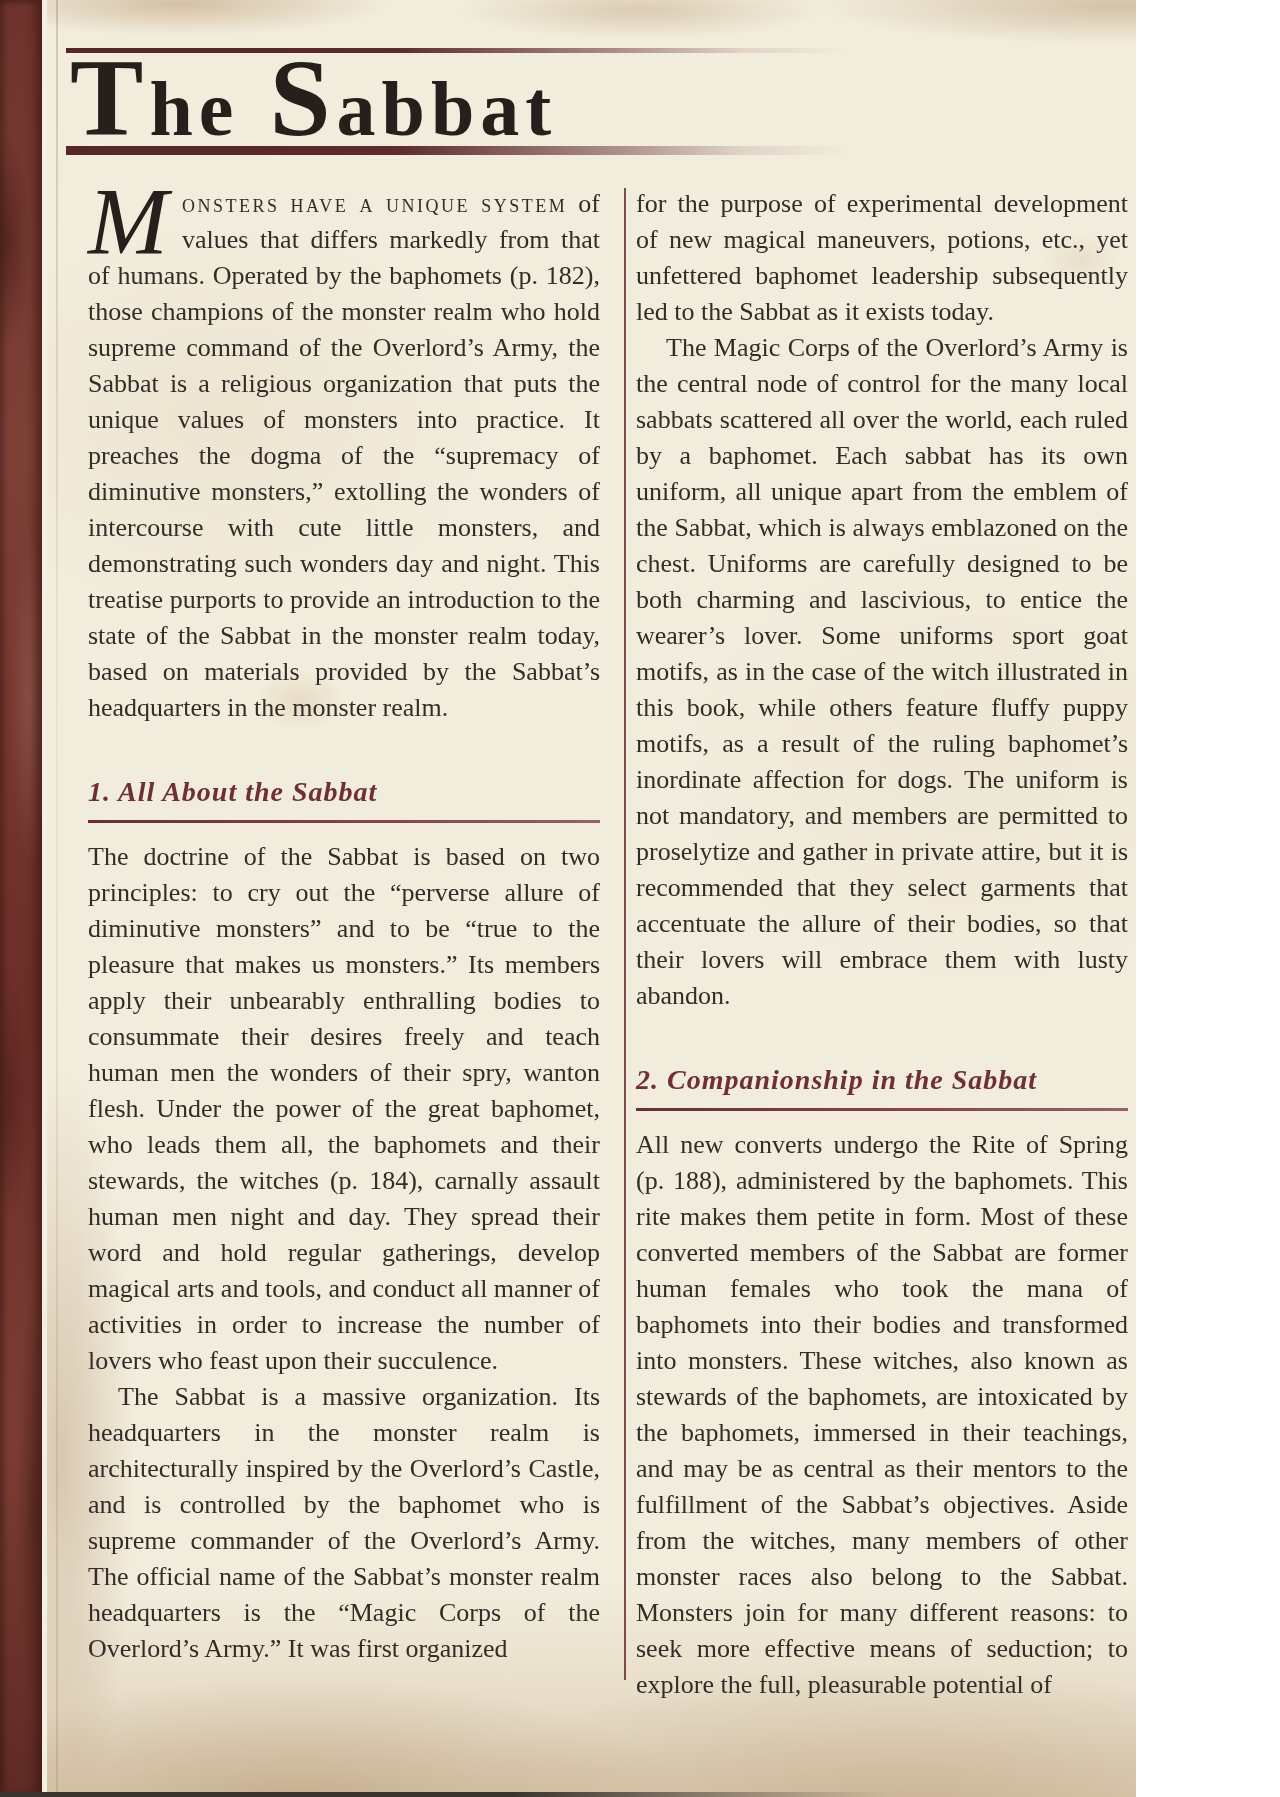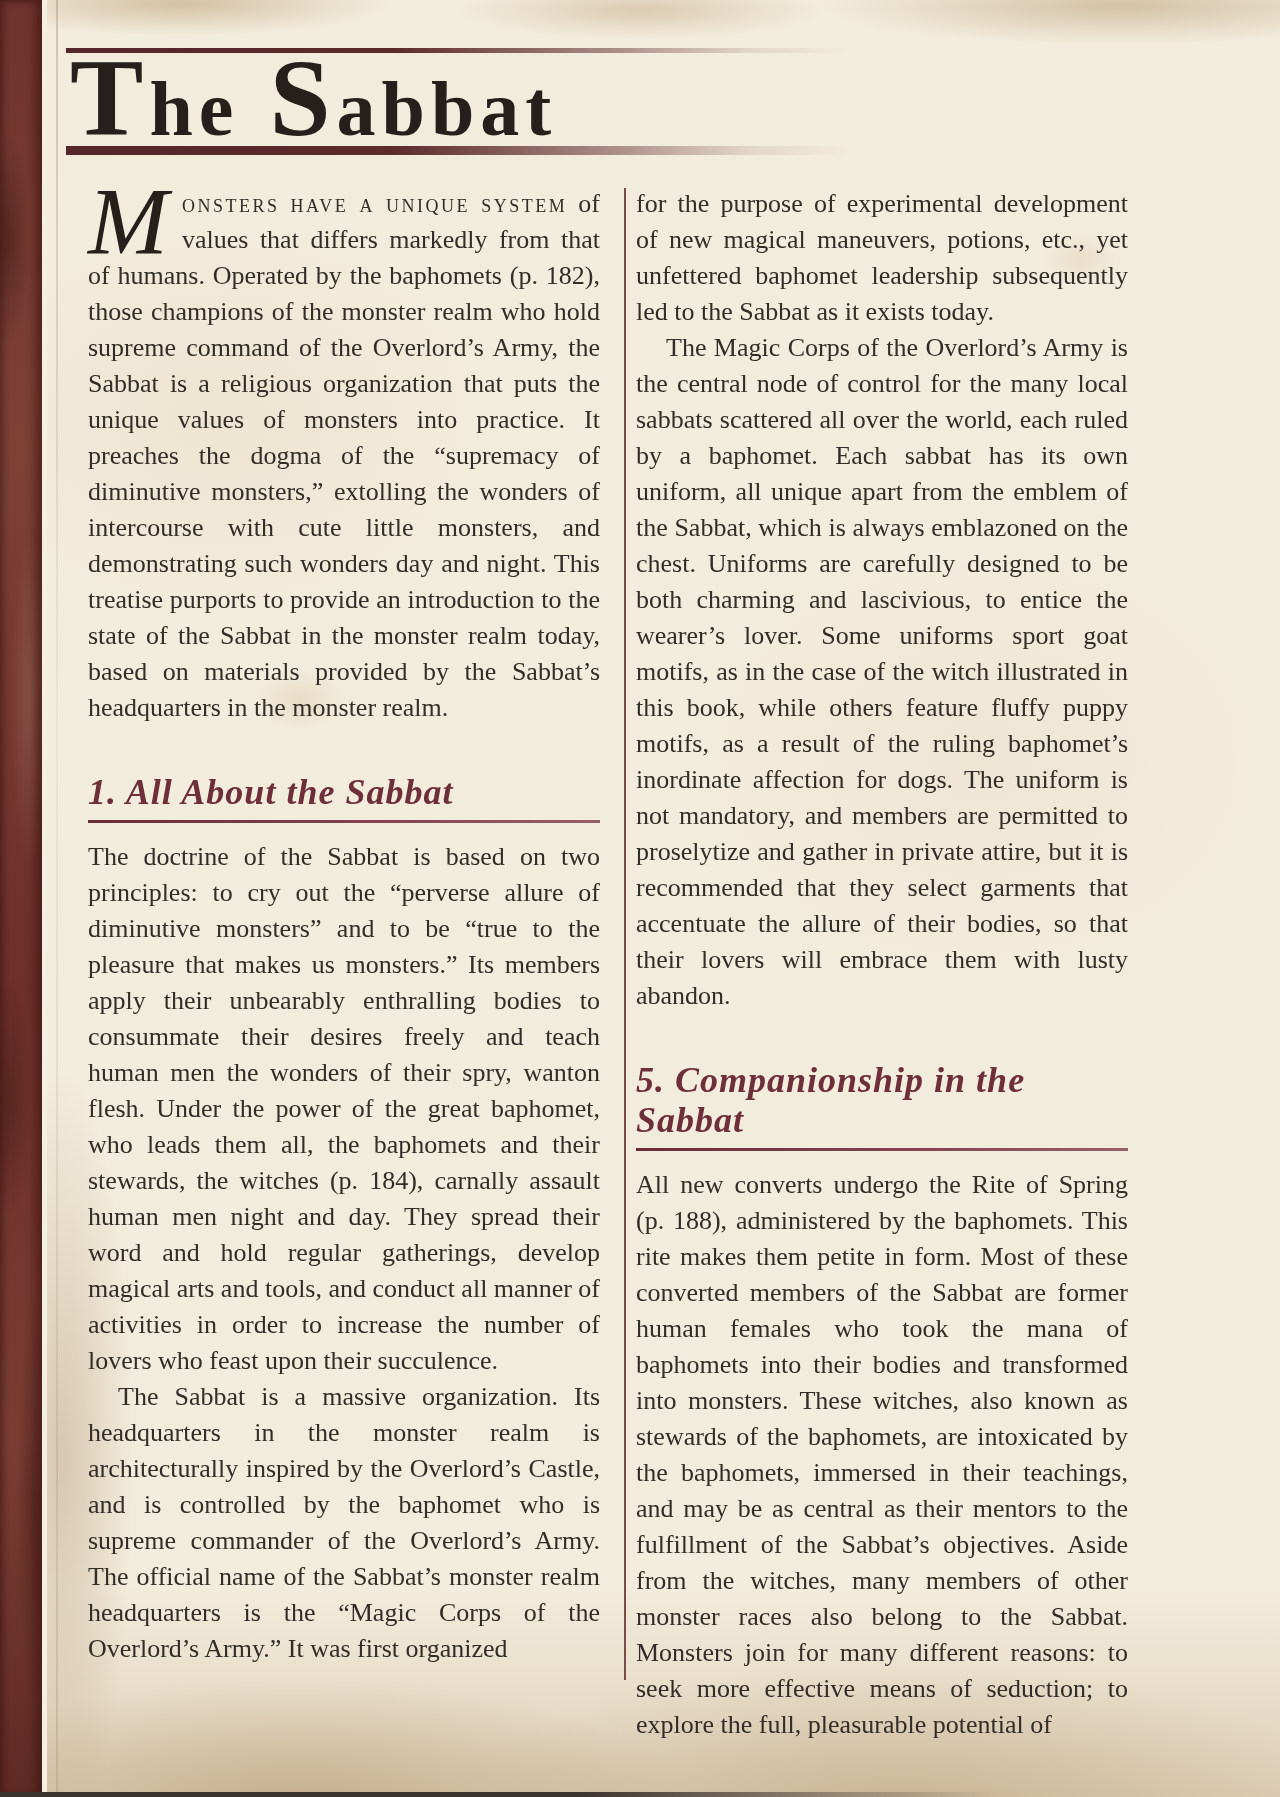--- a/index.html
+++ b/index.html
@@ -2,21 +2,21 @@
 <html><head>
 <meta charset="utf-8">
 <style>
   html, body { margin: 0; padding: 0; }
   body {
     width: 1280px; height: 1797px;
     font-family: "Liberation Serif", "DejaVu Serif", serif;
   }
   .page {
     position: relative;
-    width: 1280px; height: 1797px;
+    width: 1136px; height: 1797px;
     overflow: hidden;
     background-color: #f2ecdc;
     background-image:
       
       radial-gradient(ellipse 300px 45px at 180px 4px,  rgba(188,157,118,0.55), rgba(188,157,118,0) 70%),
       radial-gradient(ellipse 260px 42px at 640px 10px, rgba(188,157,118,0.42), rgba(188,157,118,0) 70%),
       radial-gradient(ellipse 430px 55px at 1120px 6px, rgba(180,148,108,0.48), rgba(180,148,108,0) 70%),
       
       radial-gradient(ellipse 380px 280px at 220px 420px,  rgba(213,188,150,0.16), rgba(213,188,150,0) 70%),
       radial-gradient(ellipse 420px 320px at 980px 760px,  rgba(213,188,150,0.12), rgba(213,188,150,0) 70%),
@@ -82,21 +82,21 @@
     text-align: justify; color: #322d28;
   }
   p.indented { text-indent: 30px; }
   .dropcap {
     float: left; font-style: italic; color: #25201c;
     font-size: 96px; line-height: 72px; padding: 0 14px 0 0;
   }
   .smallcaps { font-variant: small-caps; letter-spacing: 2.5px; }
   .section-heading { margin-top: 46px; margin-bottom: 16px; }
   .heading-text {
-    font-size: 36px; line-height: 40px;
+    font-size: 28px; line-height: 40px;
     font-style: italic; font-weight: 700;
     color: #6e2e3a; letter-spacing: 1px;
   }
   .heading-rule {
     height: 3px; margin-top: 8px;
     background: linear-gradient(to right, #6a2d37, #86454e 60%, #96606a);
   }
 </style>
 </head>
 <body>
@@ -112,18 +112,18 @@
   <div class="col col-left" id="col-left">
       <p class="body-para"><span class="dropcap">M</span><span class="smallcaps">onsters have a unique system </span>of values that differs markedly from that of humans. Operated by the baphomets (p. 182), those champions of the monster realm who hold supreme command of the Overlord’s Army, the Sabbat is a religious organization that puts the unique values of monsters into practice. It preaches the dogma of the “supremacy of diminutive monsters,” extolling the wonders of intercourse with cute little monsters, and demonstrating such wonders day and night. This treatise purports to provide an introduction to the state of the Sabbat in the monster realm today, based on materials provided by the Sabbat’s headquarters in the monster realm.</p>
       <div class="section-heading"><span class="heading-text">1. All About the Sabbat</span><div class="heading-rule"></div></div>
       <p class="body-para">The doctrine of the Sabbat is based on two principles: to cry out the “perverse allure of diminutive monsters” and to be “true to the pleasure that makes us monsters.” Its members apply their unbearably enthralling bodies to consummate their desires freely and teach human men the wonders of their spry, wanton flesh. Under the power of the great baphomet, who leads them all, the baphomets and their stewards, the witches (p. 184), carnally assault human men night and day. They spread their word and hold regular gatherings, develop magical arts and tools, and conduct all manner of activities in order to increase the number of lovers who feast upon their succulence.</p>
       <p class="body-para indented">The Sabbat is a massive organization. Its headquarters in the monster realm is architecturally inspired by the Overlord’s Castle, and is controlled by the baphomet who is supreme commander of the Overlord’s Army. The official name of the Sabbat’s monster realm headquarters is the “Magic Corps of the Overlord’s Army.” It was first organized</p>
     </div>
   <div class="divider"></div>
   <div class="col col-right" id="col-right">
       <p class="body-para">for the purpose of experimental development of new magical maneuvers, potions, etc., yet unfettered baphomet leadership subsequently led to the Sabbat as it exists today.</p>
       <p class="body-para indented">The Magic Corps of the Overlord’s Army is the central node of control for the many local sabbats scattered all over the world, each ruled by a baphomet. Each sabbat has its own uniform, all unique apart from the emblem of the Sabbat, which is always emblazoned on the chest. Uniforms are carefully designed to be both charming and lascivious, to entice the wearer’s lover. Some uniforms sport goat motifs, as in the case of the witch illustrated in this book, while others feature fluffy puppy motifs, as a result of the ruling baphomet’s inordinate affection for dogs. The uniform is not mandatory, and members are permitted to proselytize and gather in private attire, but it is recommended that they select garments that accentuate the allure of their bodies, so that their lovers will embrace them with lusty abandon.</p>
-      <div class="section-heading"><span class="heading-text">5. Companionship in the Sabbat</span><div class="heading-rule"></div></div>
+      <div class="section-heading"><span class="heading-text">2. Companionship in the Sabbat</span><div class="heading-rule"></div></div>
       <p class="body-para">All new converts undergo the Rite of Spring (p. 188), administered by the baphomets. This rite makes them petite in form. Most of these converted members of the Sabbat are former human females who took the mana of baphomets into their bodies and transformed into monsters. These witches, also known as stewards of the baphomets, are intoxicated by the baphomets, immersed in their teachings, and may be as central as their mentors to the fulfillment of the Sabbat’s objectives. Aside from the witches, many members of other monster races also belong to the Sabbat. Monsters join for many different reasons: to seek more effective means of seduction; to explore the full, pleasurable potential of</p>
     </div>
 
   <div class="bottom-edge"></div>
 </div>
 
 </body></html>

